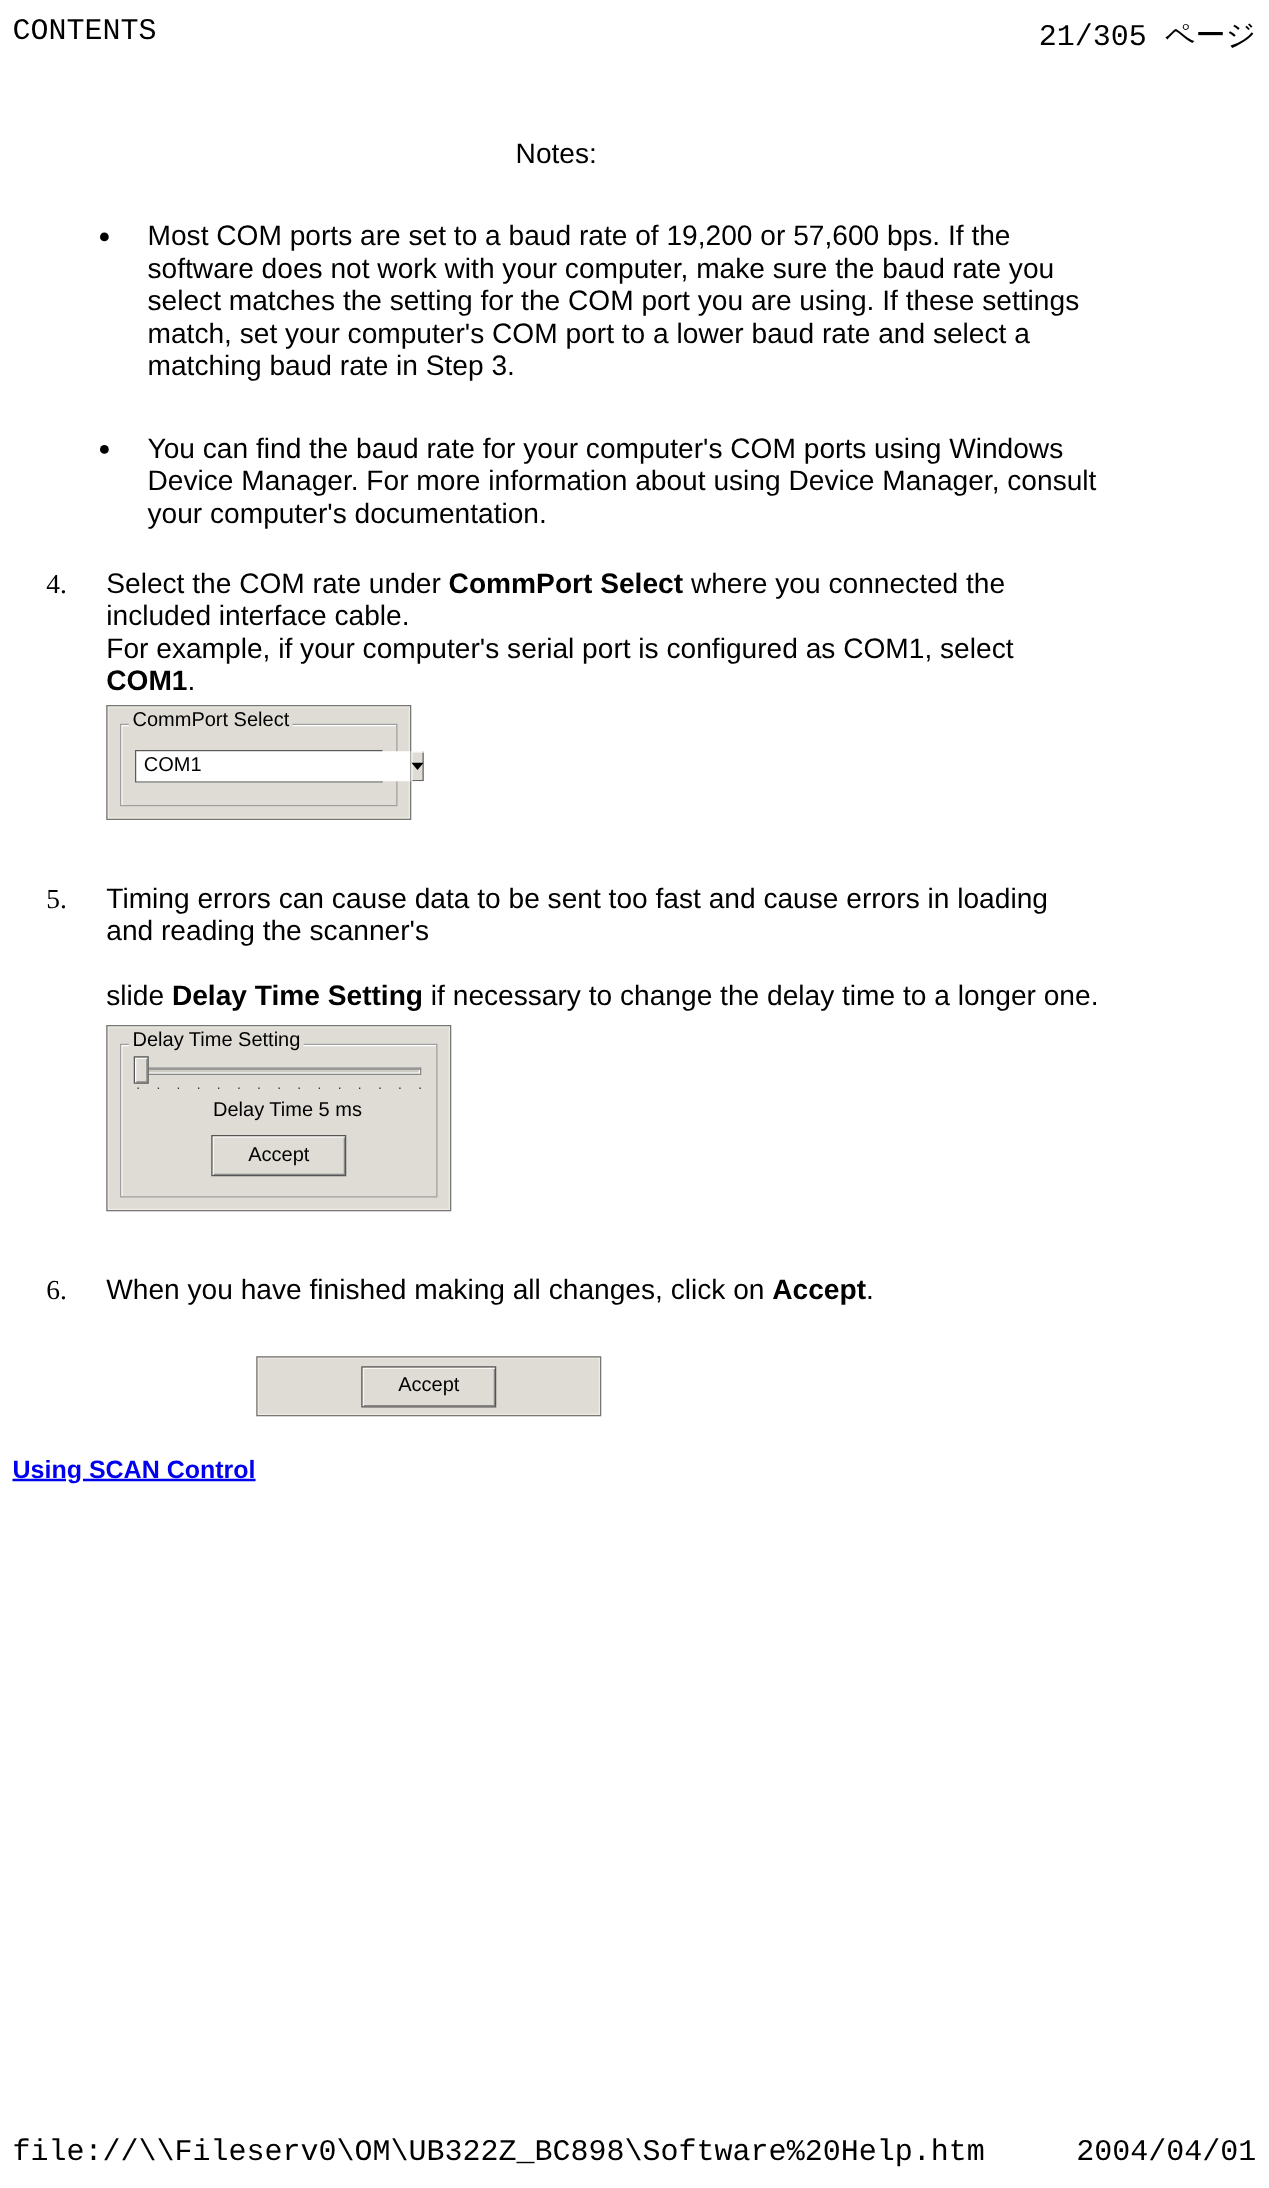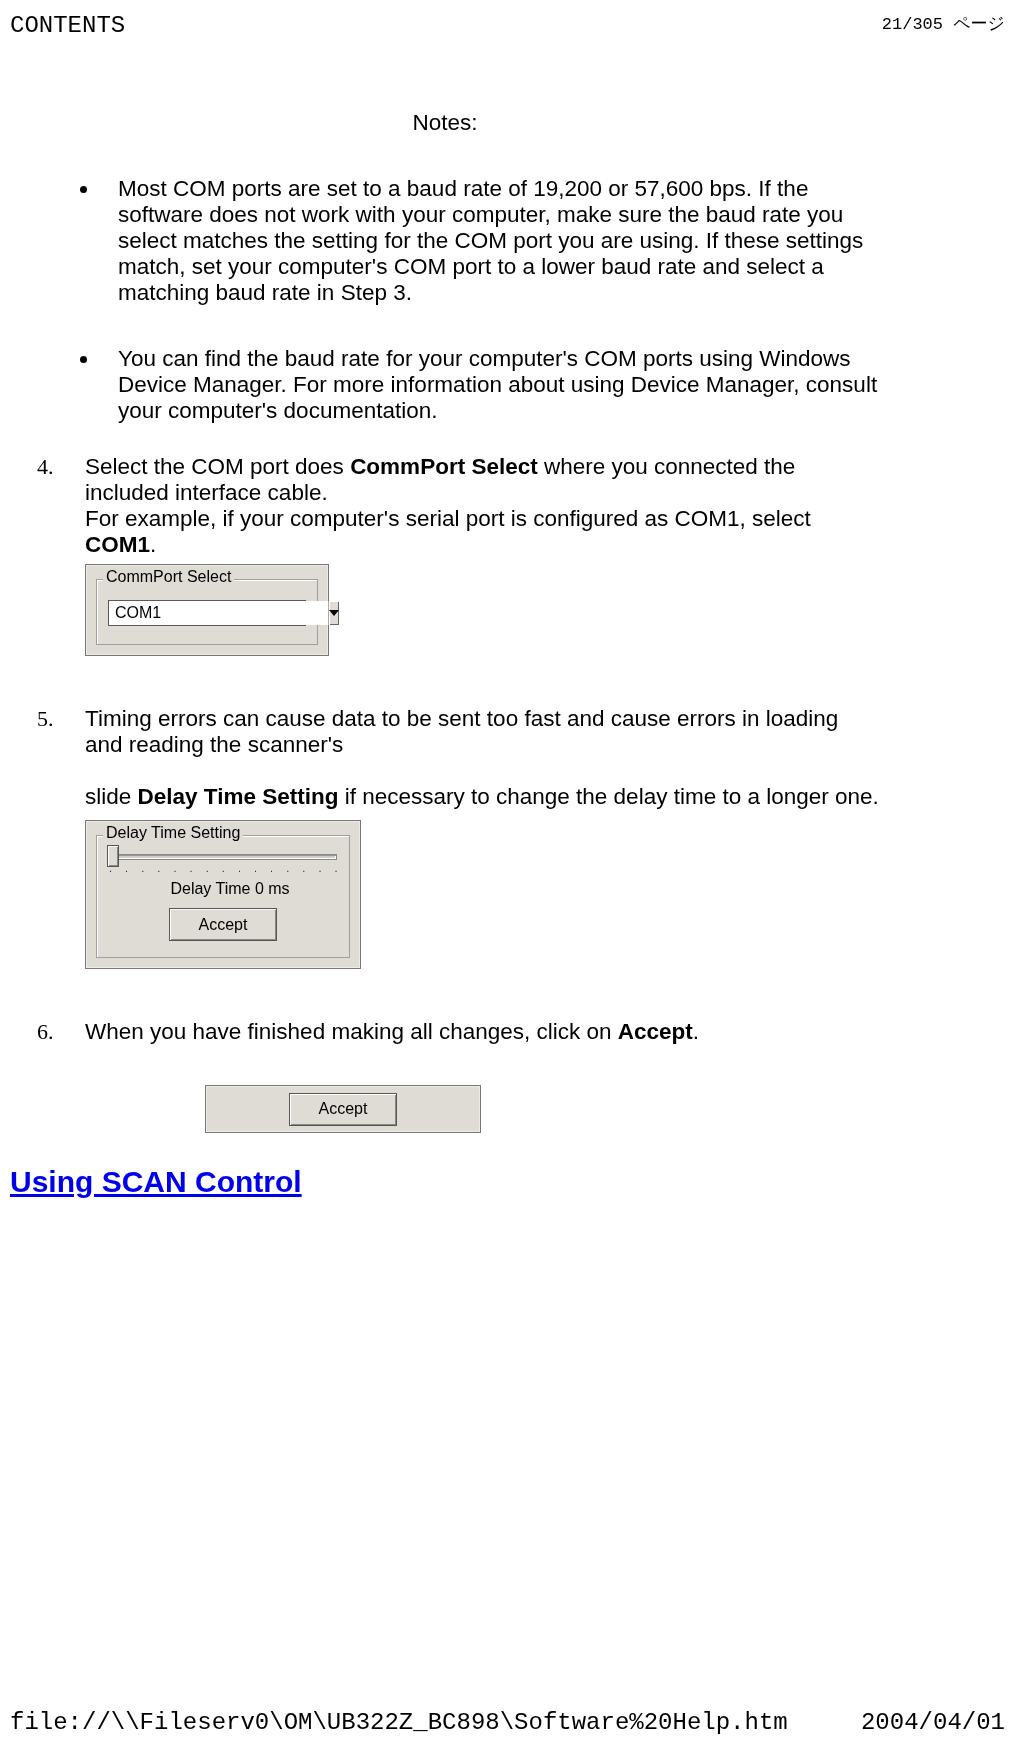--- a/index.html
+++ b/index.html
@@ -23,21 +23,21 @@
     top: 12px;
     left: 10px;
     font-family: "MS Gothic", "Courier New", monospace;
     font-size: 24px;
   }
   .header-right {
     position: absolute;
     top: 12px;
     right: 10px;
     font-family: "MS Gothic", "Courier New", monospace;
-    font-size: 17px;
+    font-size: 24px;
     white-space: nowrap;
   }
   .content {
     position: absolute;
     top: 110px;
     left: 10px;
     width: 870px;
   }
   .notes-label { margin-bottom: 38px; text-align: center; }
   .bullet-list {
@@ -187,21 +187,21 @@
     height: 26px;
     font-size: 8px;
     line-height: 26px;
     color: #000;
   }
   .link-heading {
     color: #0000EE;
     text-decoration: underline;
     font-weight: 700;
   }
-  .h-big { font-size: 30px; margin: 6px 0 34px; }
+  .h-big { font-size: 20px; margin: 6px 0 34px; }
   .h-med { font-size: 26px; margin: 10px 0; }
   .footer-left {
     position: absolute;
     bottom: 14px;
     left: 10px;
     font-family: "MS Gothic", "Courier New", monospace;
     font-size: 24px;
   }
   .footer-right {
     position: absolute;
@@ -230,21 +230,21 @@
 If these settings match, set your computer's COM port to a lower baud rate and select a matching baud
 rate in Step 3.</li>
       <li>You can find the baud rate for your computer's COM ports using Windows Device Manager. For more
 information about using Device Manager, consult your computer's documentation.</li>
     </ul>
 
     <ol class="num-list">
 
       <li class="num-item">
         <span class="marker">4.</span>
-        <span>Select the COM port does </span><span class="bold">CommPort Select</span><span> where you connected the included interface cable.</span><br>
+        <span>Select the COM rate under </span><span class="bold">CommPort Select</span><span> where you connected the included interface cable.</span><br>
         <span>For example, if your computer's serial port is configured as COM1, select </span><span class="bold">COM1</span><span>.</span>
 
         <div class="figure fig-comm">
           <div class="panel" style="width:244px;">
             <div class="panel-frame" style="padding:4px 6px 6px;">
               <span class="legend">CommPort Select</span>
               <div class="combo">
                 <input class="combo-input" value="COM1" style="">
                 <button class="combo-btn">
                   <svg width="10" height="6" viewBox="0 0 10 6">
@@ -264,21 +264,21 @@
         <span>slide </span><span class="bold">Delay Time Setting</span><span> if necessary to change the delay time to a longer one.</span>
 
         <div class="figure fig-delay">
           <div class="panel" style="width:276px;">
             <div class="panel-frame" style="padding-bottom:6px;">
               <span class="legend">Delay Time Setting</span>
               <div class="slider-track">
                 <div class="slider-thumb"></div>
               </div>
               <div class="ticks">. . . . . . . . . . . . . . . . . . . . .</div>
-              <div class="delay-label">Delay Time  0 ms</div>
+              <div class="delay-label">Delay Time  5 ms</div>
               <button class="btn">Accept</button>
             </div>
           </div>
         </div>
       </li>
 
       <li class="num-item" style="margin-bottom:14px;">
         <span class="marker">6.</span>
         <span>When you have finished making all changes, click on </span><span class="bold">Accept</span><span>.</span>
       </li>

